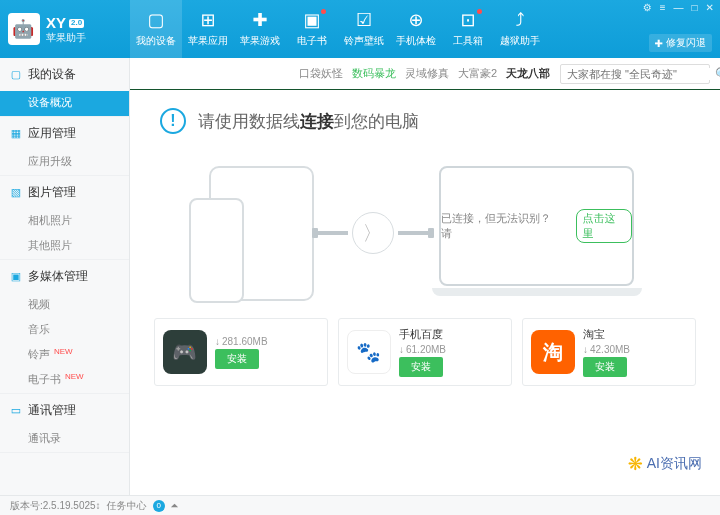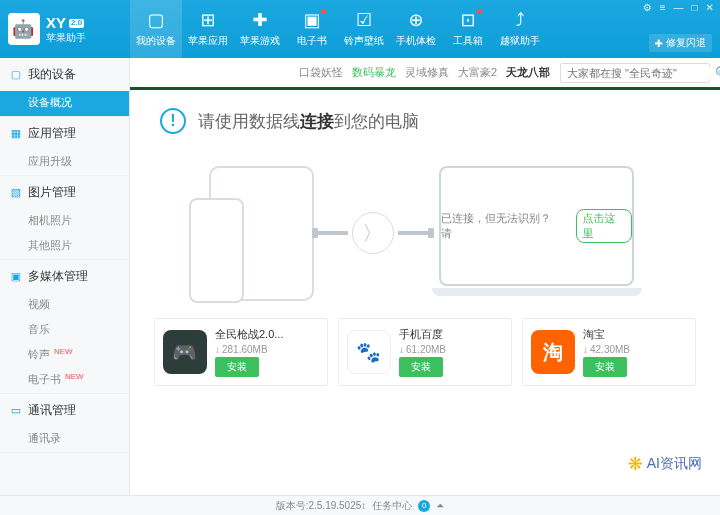--- a/index.html
+++ b/index.html
@@ -21,21 +21,21 @@
 .repair{position:absolute;bottom:6px;right:8px;color:#fff;font-size:10px;background:rgba(255,255,255,.15);padding:2px 6px;border-radius:2px;cursor:pointer;display:flex;align-items:center;gap:3px}
 .body{display:flex;height:437px}
 .sidebar{width:130px;background:#f7f8f9;border-right:1px solid #e5e8ea;overflow-y:auto}
 .side-group{border-bottom:1px solid #eef0f2}
 .side-head{padding:8px 10px;font-size:12px;color:#333;display:flex;align-items:center;gap:6px;cursor:pointer}
 .side-head .hicon{width:12px;height:12px;display:inline-flex;align-items:center;justify-content:center;color:#1ba8e0;font-size:11px}
 .side-item{padding:4px 10px 6px 28px;font-size:11px;color:#888;cursor:pointer;display:flex;align-items:flex-start;gap:4px}
 .side-item.active{background:#1ba8e0;color:#fff}
 .side-item .badge{color:#ff4d4d;font-size:8px}
 .content{flex:1;display:flex;flex-direction:column;background:#fff}
-.tagrow{height:32px;display:flex;align-items:center;justify-content:flex-end;padding:0 10px;gap:10px;border-bottom:3px solid #14532d}
+.tagrow{height:32px;display:flex;align-items:center;justify-content:flex-end;padding:0 10px;gap:10px;border-bottom:1px solid #14532d}
 .tags{display:flex;gap:9px;font-size:11px}
 .tags span{color:#888;cursor:pointer}
 .tags span.green{color:#3cbf5d}
 .tags span.sel{color:#333;font-weight:bold}
 .search{display:flex;align-items:center;border:1px solid #ddd;border-radius:2px;height:20px;width:150px}
 .search input{border:none;outline:none;flex:1;font-size:11px;padding:0 6px;color:#aaa}
 .search .sbtn{width:22px;color:#1ba8e0;text-align:center;cursor:pointer}
 .connect-area{flex:1;padding:12px 20px 8px;display:flex;flex-direction:column}
 .prompt{display:flex;align-items:center;gap:12px;padding:6px 0 14px 10px}
 .prompt .picon{width:26px;height:26px;border:2px solid #1ba8e0;border-radius:50%;color:#1ba8e0;display:flex;align-items:center;justify-content:center;font-size:16px;font-weight:bold}
@@ -52,21 +52,21 @@
 .laptop-screen{width:195px;height:120px;border:2px solid #cfd6da;border-radius:8px;background:#fff;margin:0 auto;display:flex;align-items:center;justify-content:center;flex-direction:column;gap:8px;font-size:11px;color:#888}
 .laptop-screen .link{color:#3cbf5d;cursor:pointer;border:1px solid #3cbf5d;padding:1px 6px;border-radius:8px}
 .laptop-base{width:210px;height:8px;background:#e8ecee;border-radius:0 0 8px 8px;margin-top:2px}
 .apps{display:flex;gap:10px;padding:0 4px}
 .app-card{flex:1;border:1px solid #e8ebed;border-radius:3px;padding:8px;display:flex;gap:8px;align-items:center}
 .app-icon{width:44px;height:44px;border-radius:8px;display:flex;align-items:center;justify-content:center;font-size:20px;color:#fff;font-weight:bold}
 .app-info{flex:1;display:flex;flex-direction:column;gap:2px;min-width:0}
 .app-name{font-size:11px;color:#333;white-space:nowrap;overflow:hidden;text-overflow:ellipsis}
 .app-size{font-size:10px;color:#999;display:flex;align-items:center;gap:2px}
 .install{background:#3cbf5d;color:#fff;font-size:10px;padding:3px 12px;border-radius:2px;cursor:pointer;align-self:flex-start}
-.footer{height:20px;background:#f7f8f9;border-top:1px solid #e5e8ea;display:flex;align-items:center;justify-content:center;padding:0 10px;font-size:10px;color:#888}
+.footer{height:20px;background:#f7f8f9;border-top:1px solid #e5e8ea;display:flex;align-items:center;justify-content:flex-start;padding:0 10px;font-size:10px;color:#888}
 .footer .right{display:flex;align-items:center;gap:6px}
 .watermark{position:absolute;right:18px;bottom:40px;display:flex;align-items:center;gap:4px;font-size:14px;color:#4a6db0;pointer-events:none}
 .watermark .flower{color:#f7b500;font-size:18px}
 </style>
 </head>
 <body>
 
 <div class="header">
   <div class="logo-area">
     <div class="logo-icon">🤖</div>
@@ -224,21 +224,20 @@
               <span class="link">点击这里</span>
             </div>
           </div>
           <div class="laptop-base"></div>
         </div>
       </div>
       <div class="apps" id="apps">
           <div class="app-card">
             <div class="app-icon" style="background:#2d3e3a;color:#fff;border:none">🎮</div>
   <div class="app-info">
-    <div class="app-name">全民枪战2.0...</div>
     <div class="app-size"><span>↓</span>281.60MB</div>
     <div class="install">安装</div>
   </div>
           </div>
           <div class="app-card">
             <div class="app-icon" style="background:#fff;color:#2a5bd7;border:1px solid #eee">🐾</div>
   <div class="app-info">
     <div class="app-name">手机百度</div>
     <div class="app-size"><span>↓</span>61.20MB</div>
     <div class="install">安装</div>

